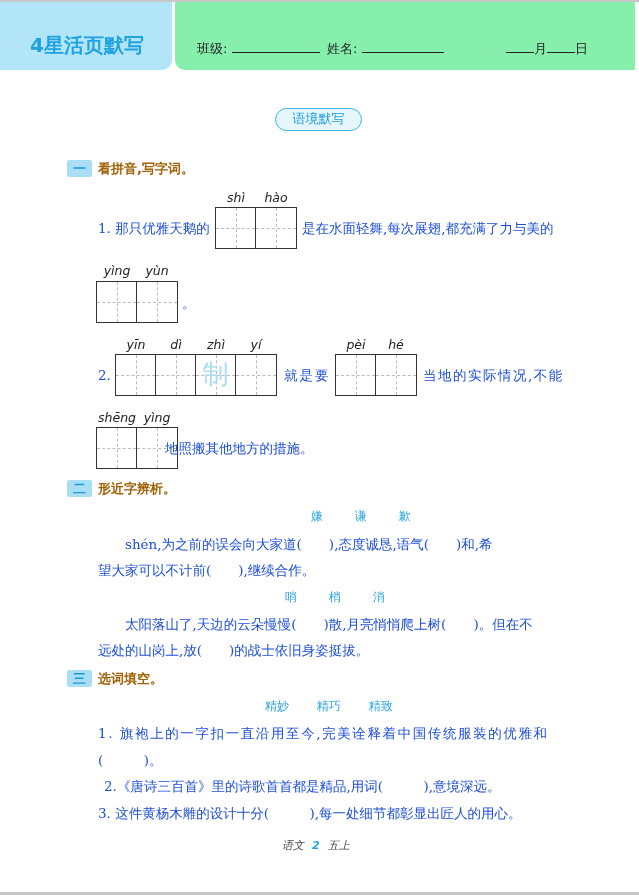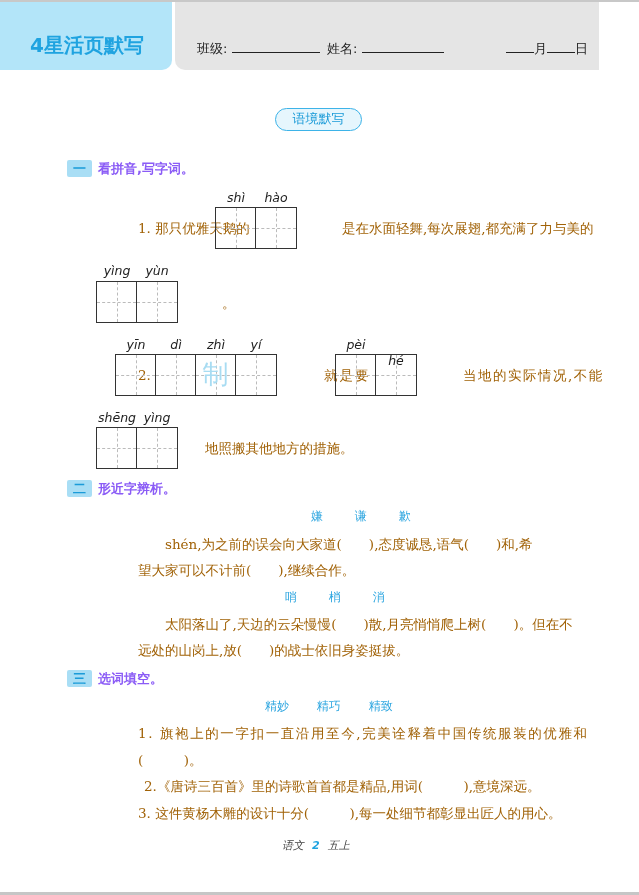--- a/index.html
+++ b/index.html
@@ -3,31 +3,31 @@
 <meta charset="utf-8">
 <style>
   * { box-sizing: border-box; margin: 0; padding: 0; }
   html, body { width: 639px; height: 895px; background: #ffffff; overflow: hidden; }
   body { position: relative; font-family: "DejaVu Serif", "Liberation Serif", serif; color: #222; }
   .topline { position: absolute; left: 0; top: 0; width: 639px; height: 2px; background: #c8c8c8; }
   .bottomline { position: absolute; left: 0; top: 892px; width: 639px; height: 3px; background: #c6c6c6; }
 
   .header-brand { position: absolute; left: 0; top: 2px; width: 172px; height: 68px; background: #b3e5f9; border-bottom-right-radius: 10px; }
   .header-brand .brand { position: absolute; left: 30px; top: 30px; font-family: "DejaVu Sans", sans-serif; font-weight: bold; font-size: 20px; color: #1fa3e0; letter-spacing: 0px; }
-  .header-fields { position: absolute; left: 175px; top: 2px; width: 424px; height: 68px; background: #e5e5e5; border-bottom-left-radius: 10px; }
+  .header-fields { position: absolute; left: 175px; top: 2px; width: 460px; height: 68px; background: #86efac; border-bottom-left-radius: 10px; }
   .field { position: absolute; top: 38px; font-family: "DejaVu Sans", sans-serif; font-size: 13px; color: #222; }
   .uline { display: inline-block; border-bottom: 1px solid #222; height: 12px; vertical-align: baseline; }
 
   .title-pill { position: absolute; left: 275px; top: 108px; width: 87px; height: 23px; border: 1.5px solid #3db3e8; border-radius: 12px; background: #e6f6fd; text-align: center; font-family: "DejaVu Sans", sans-serif; font-size: 13px; line-height: 20px; color: #1b9bd8; }
 
   .sec-head { position: absolute; left: 67px; height: 18px; }
   .sec-badge { position: absolute; left: 0; top: 0; width: 25px; height: 17px; background: #a9def5; border-radius: 2px; color: #1b9bd8; font-family: "DejaVu Sans", sans-serif; font-size: 13px; text-align: center; line-height: 17px; font-weight: bold; }
-  .sec-title { position: absolute; left: 31px; top: 0; white-space: nowrap; font-family: "DejaVu Sans", sans-serif; font-weight: bold; font-size: 13px; line-height: 17px; color: #8b5cf6; }
+  .sec-title { position: absolute; left: 31px; top: 0; white-space: nowrap; font-family: "DejaVu Sans", sans-serif; font-weight: bold; font-size: 13px; line-height: 17px; color: #a16207; }
 
-  .txt { position: absolute; white-space: nowrap; font-size: 13.5px; line-height: 18px; color: #a16207; margin-left: 40px; }
+  .txt { position: absolute; white-space: nowrap; font-size: 13.5px; line-height: 18px; color: #1d4ed8; }
   .py { position: absolute; white-space: nowrap; font-family: "DejaVu Sans", sans-serif; font-size: 12.5px; color: #222; line-height: 14px; text-align: center; font-style: italic; }
 
   .grid { position: absolute; display: flex; border: 1.3px solid #333; }
   .cell { position: relative; width: 40px; height: 40px; border-right: 1.3px solid #333; }
   .cell:last-child { border-right: none; }
   .cell::before { content: ""; position: absolute; left: 50%; top: 0; bottom: 0; border-left: 1px dashed #bbb; }
   .cell::after { content: ""; position: absolute; top: 50%; left: 0; right: 0; border-top: 1px dashed #bbb; }
   .cell .hint { position: absolute; left: 0; top: 0; width: 100%; height: 100%; text-align: center; line-height: 38px; font-size: 26px; color: #a8dcf2; z-index: 1; font-family: "DejaVu Serif", serif; }
 
   .choices { position: absolute; white-space: nowrap; font-size: 12px; color: #2ea6e0; font-family: "DejaVu Serif", serif; }
@@ -90,21 +90,21 @@
 <div class="grid" style="left:115px; top:354px;">
   <div class="cell"></div>
   <div class="cell"></div>
   <div class="cell">
       <span class="hint">制</span>
     </div>
   <div class="cell"></div>
 </div>
 <div class="txt" style="left:284px; top:366px; letter-spacing:2px;">就是要</div>
 <div class="py" style="left:336px; top:338px; width:40px;">pèi</div>
-<div class="py" style="left:376px; top:338px; width:40px;margin-top:16px;">hé</div>
+<div class="py" style="left:376px; top:338px; width:40px;">hé</div>
 <div class="grid" style="left:335px; top:354px;">
   <div class="cell"></div>
   <div class="cell"></div>
 </div>
 <div class="txt" style="left:423px; top:366px; letter-spacing:1.5px;">当地的实际情况,不能</div>
 
 <div class="py" style="left:97px; top:411px; width:40px;">shēng</div>
 <div class="py" style="left:137px; top:411px; width:40px;">yìng</div>
 <div class="grid" style="left:96px; top:427px;">
   <div class="cell"></div>

